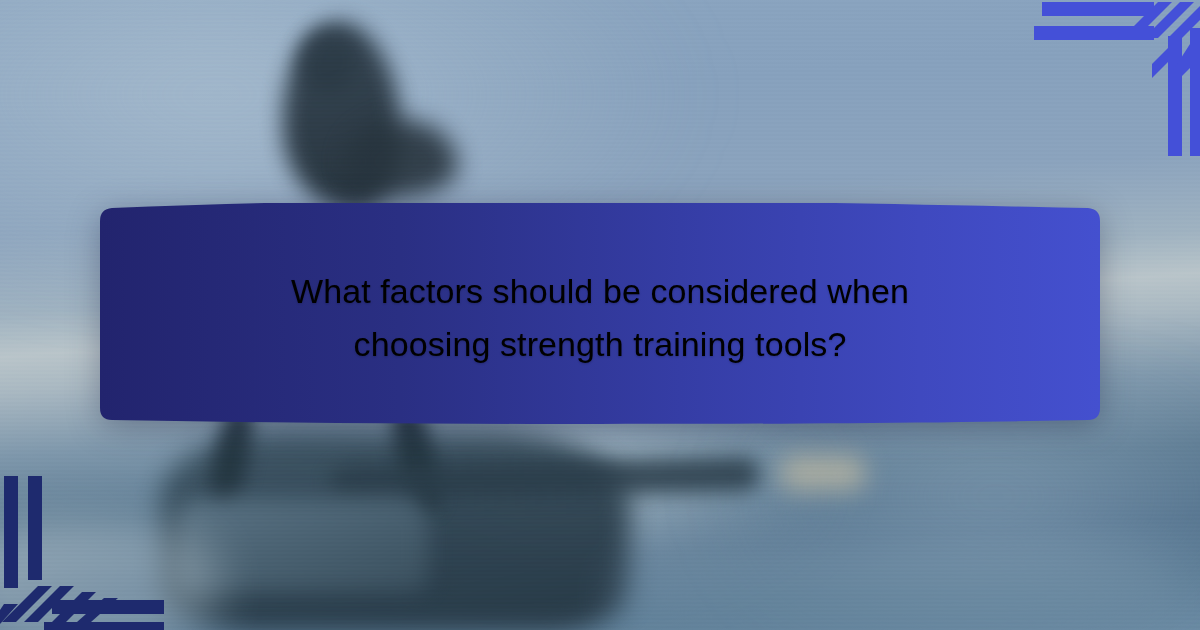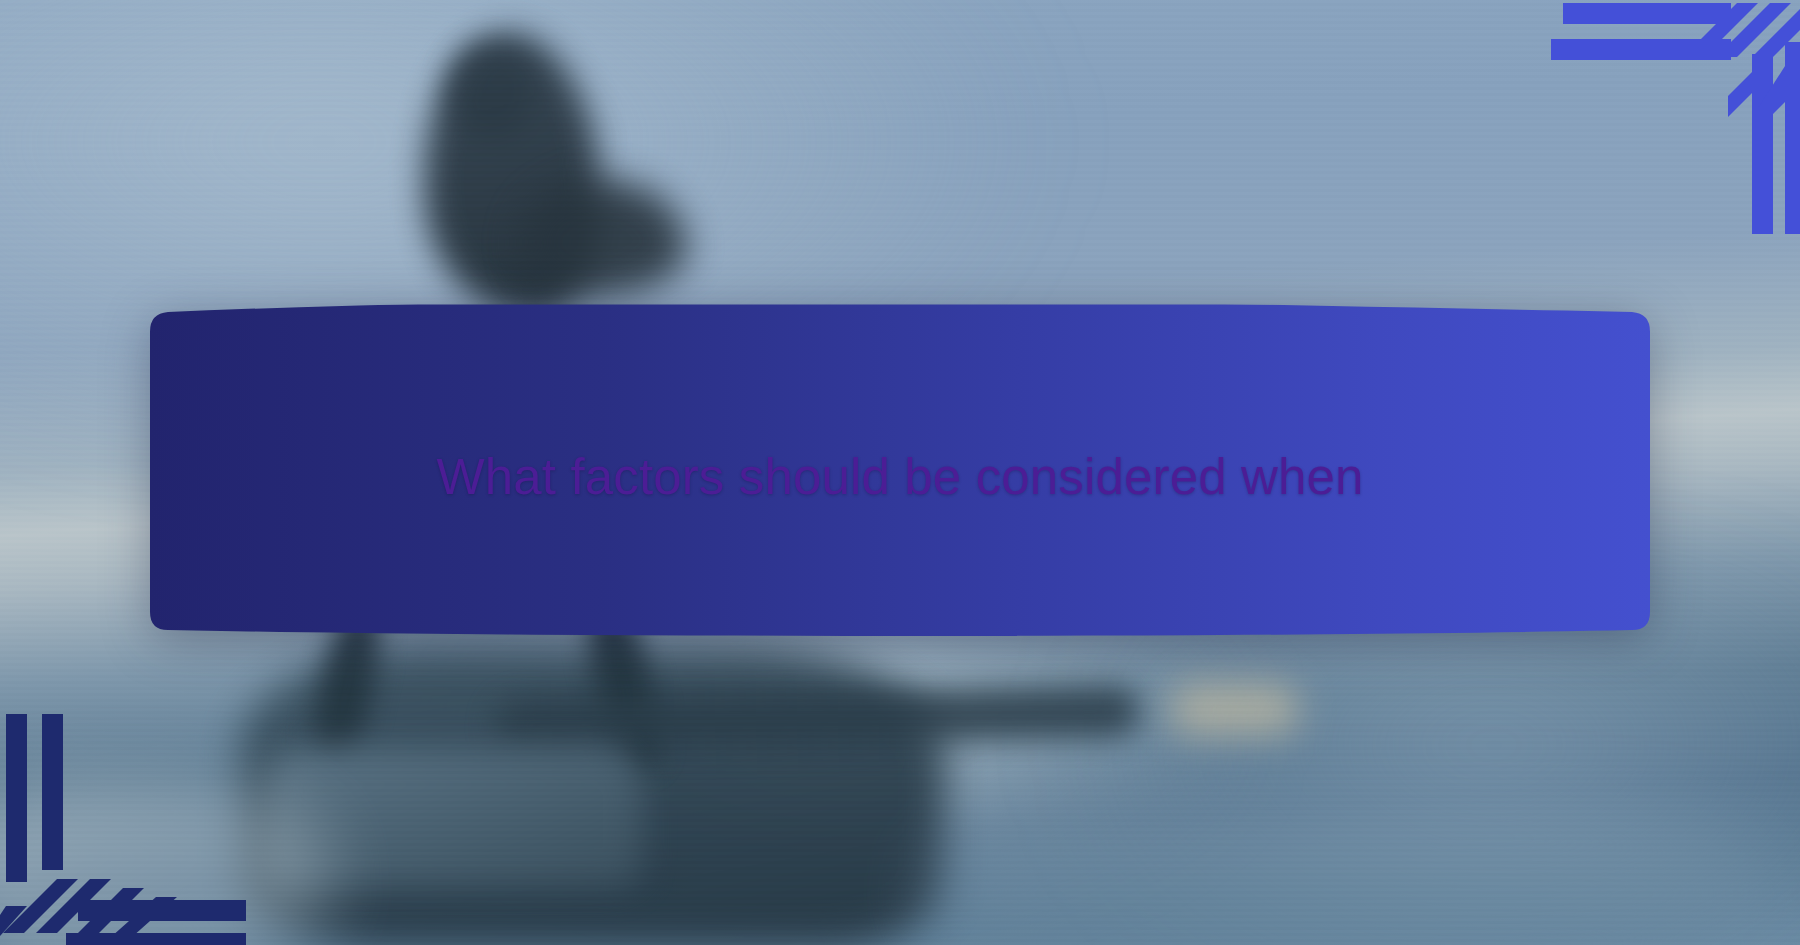--- a/index.html
+++ b/index.html
@@ -194,21 +194,21 @@
     top:0; bottom:0;
     display:flex;
     flex-direction:column;
     align-items:center;
     justify-content:center;
     gap:8px;
     padding:30px 52px 22px;
     text-align:center;
   }
   .q-line {
-    color:#4c1d95;
+    color:#000000;
     font-size:34px;
     line-height:1.32;
     font-weight:400;
     letter-spacing:.1px;
     white-space:nowrap;
     text-shadow:0 1px 2px rgba(10,14,45,.25);
   }
 </style>
 </head>
 <body>
@@ -299,17 +299,18 @@
         L 1000,205
         Q 1000,217 988,217
         C 840,220 660,221 500,221
         C 340,221 170,220 12,217
         Q 0,217 0,205
         Z" fill="url(#bannerGrad)"></path>
     </svg>
 
     <div class="banner-text">
       <div class="q-line">What factors should be considered when</div>
+      <div class="q-line">choosing strength training tools?</div>
     </div>
 
   </div>
 
 </div>
 
 </body></html>

